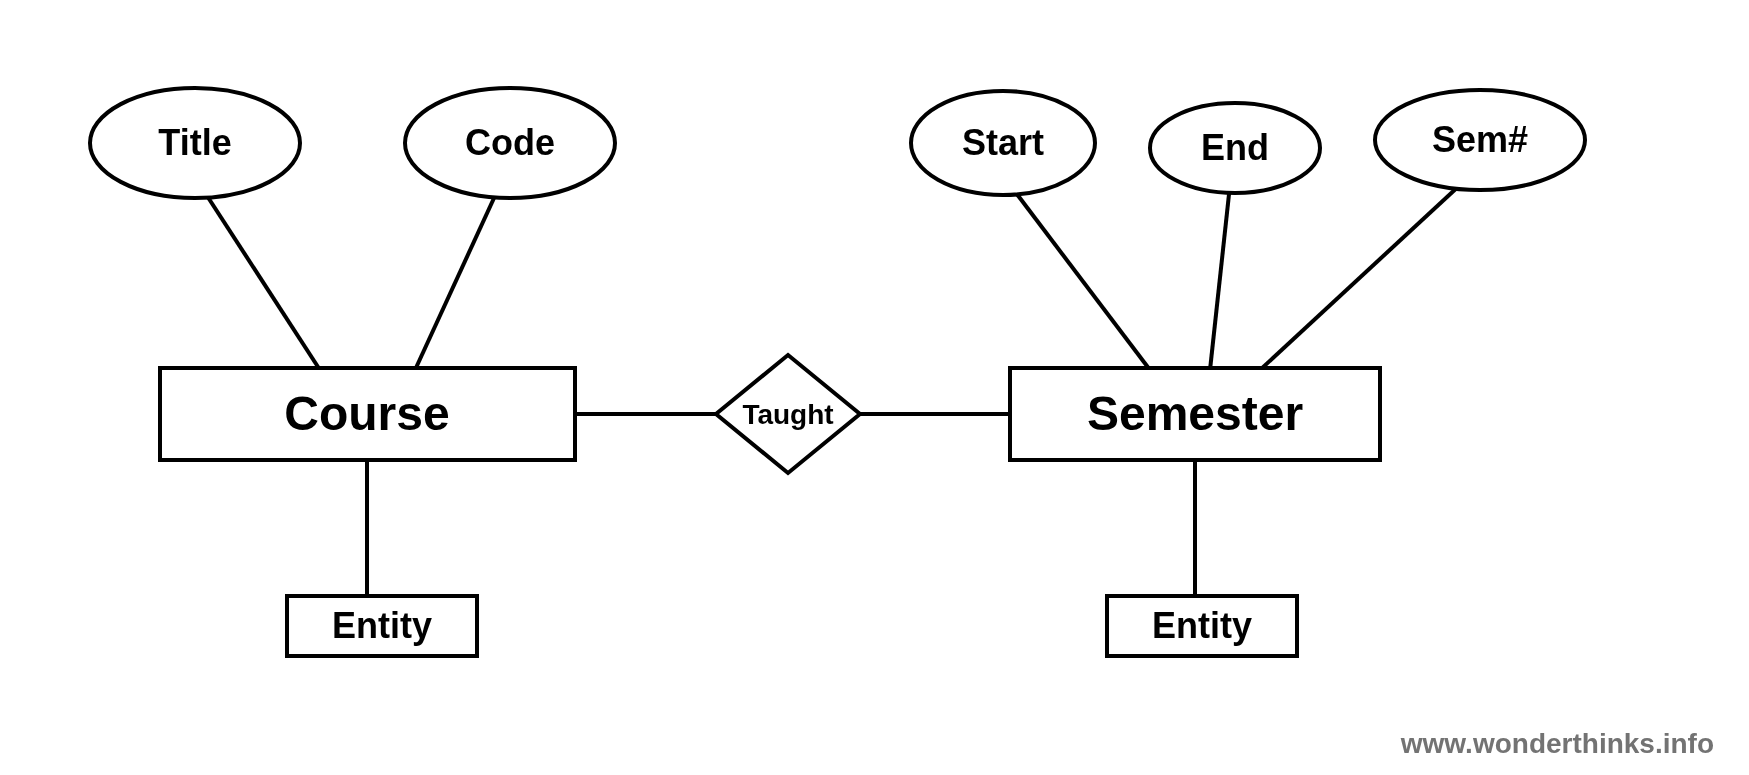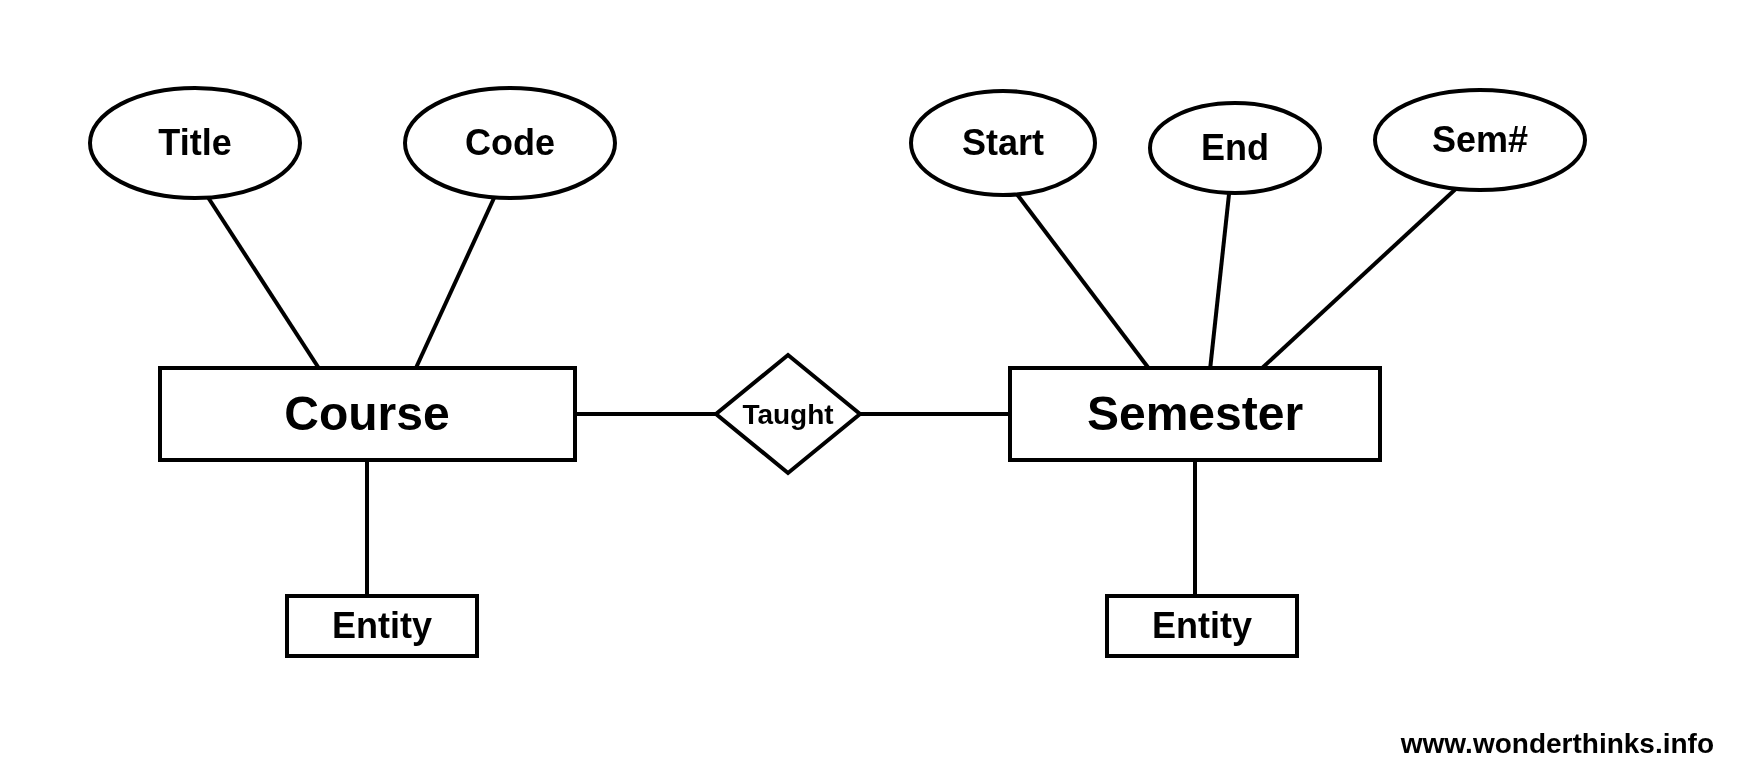--- a/index.html
+++ b/index.html
@@ -14,21 +14,21 @@
     }
     svg {
       display: block;
     }
     .watermark {
       position: absolute;
       bottom: 15px;
       right: 35px;
       font-size: 28px;
       font-weight: bold;
-      color: #000000;
+      color: #737373;
     }
   </style>
 </head>
 <body>
 
 <svg width="1749" height="775" viewBox="0 0 1749 775">
 
   <line x1="200" y1="185" x2="320" y2="370" stroke="black" stroke-width="4"></line>
   <line x1="500" y1="185" x2="415" y2="370" stroke="black" stroke-width="4"></line>
 

